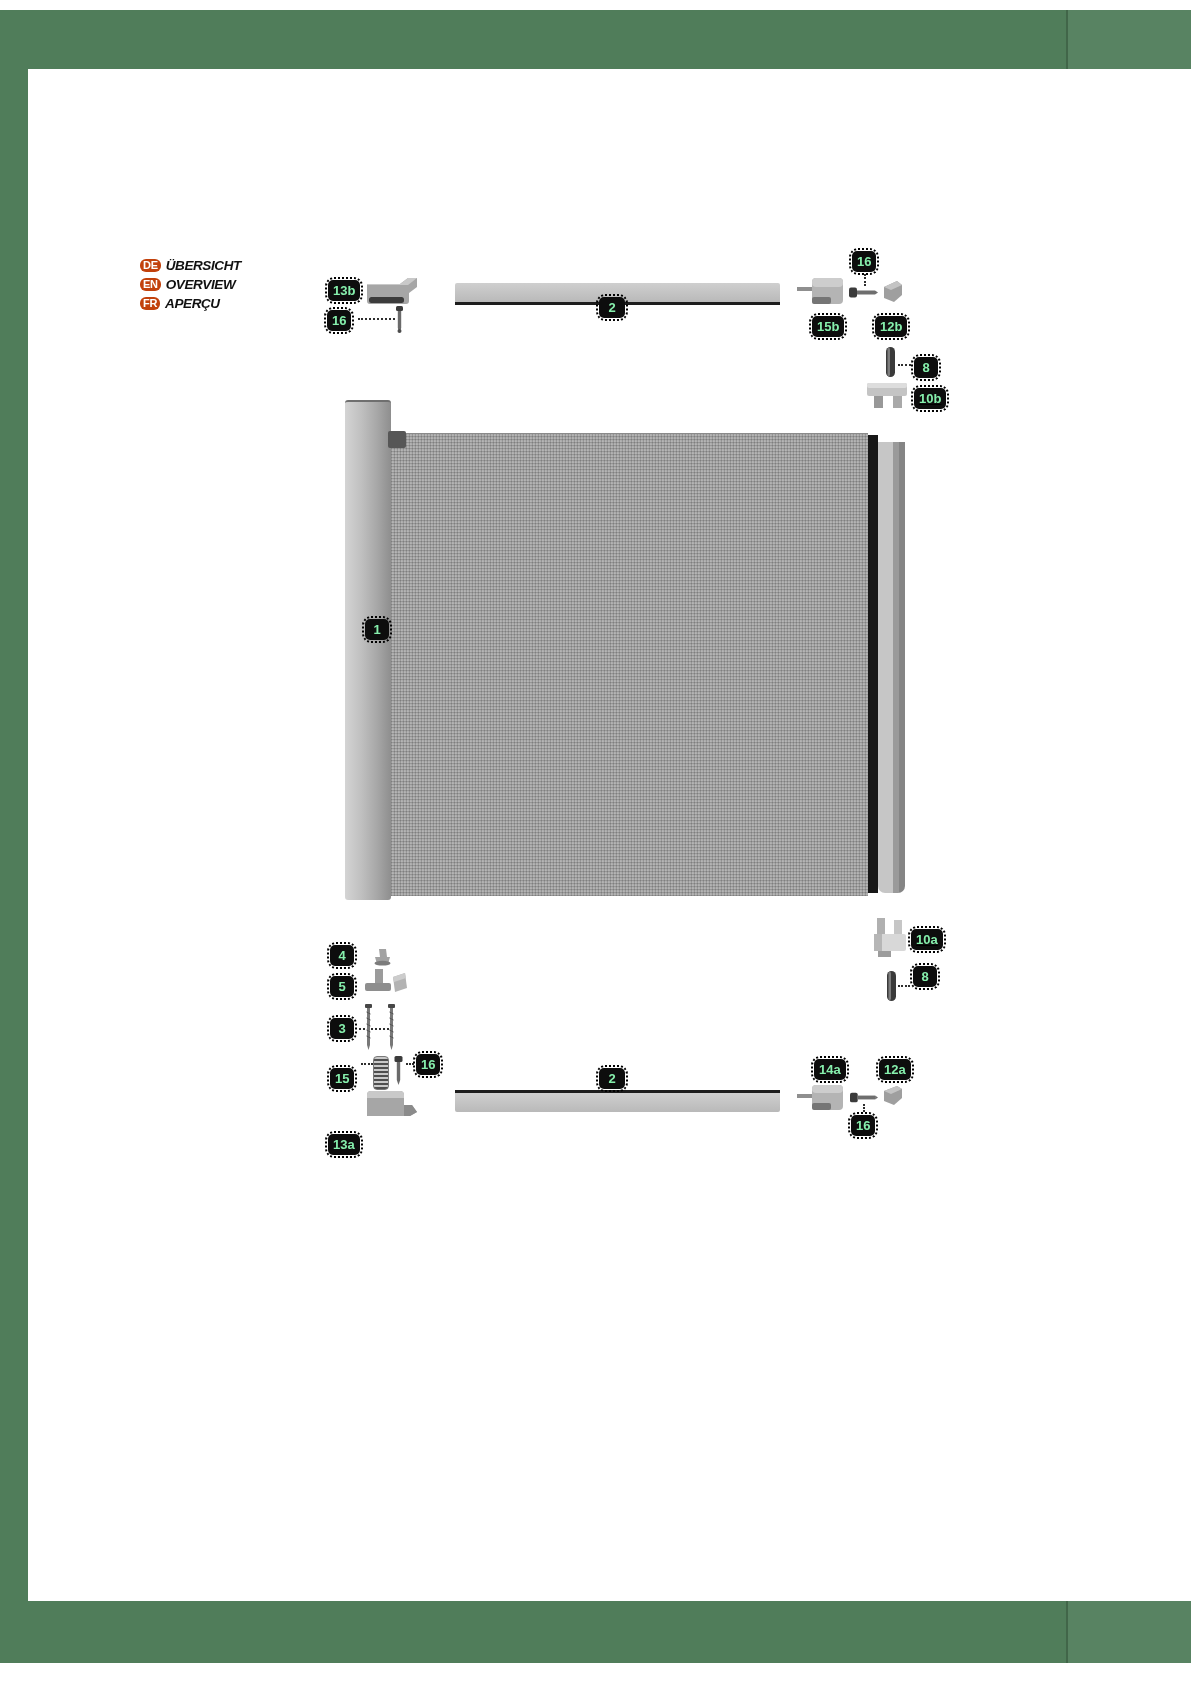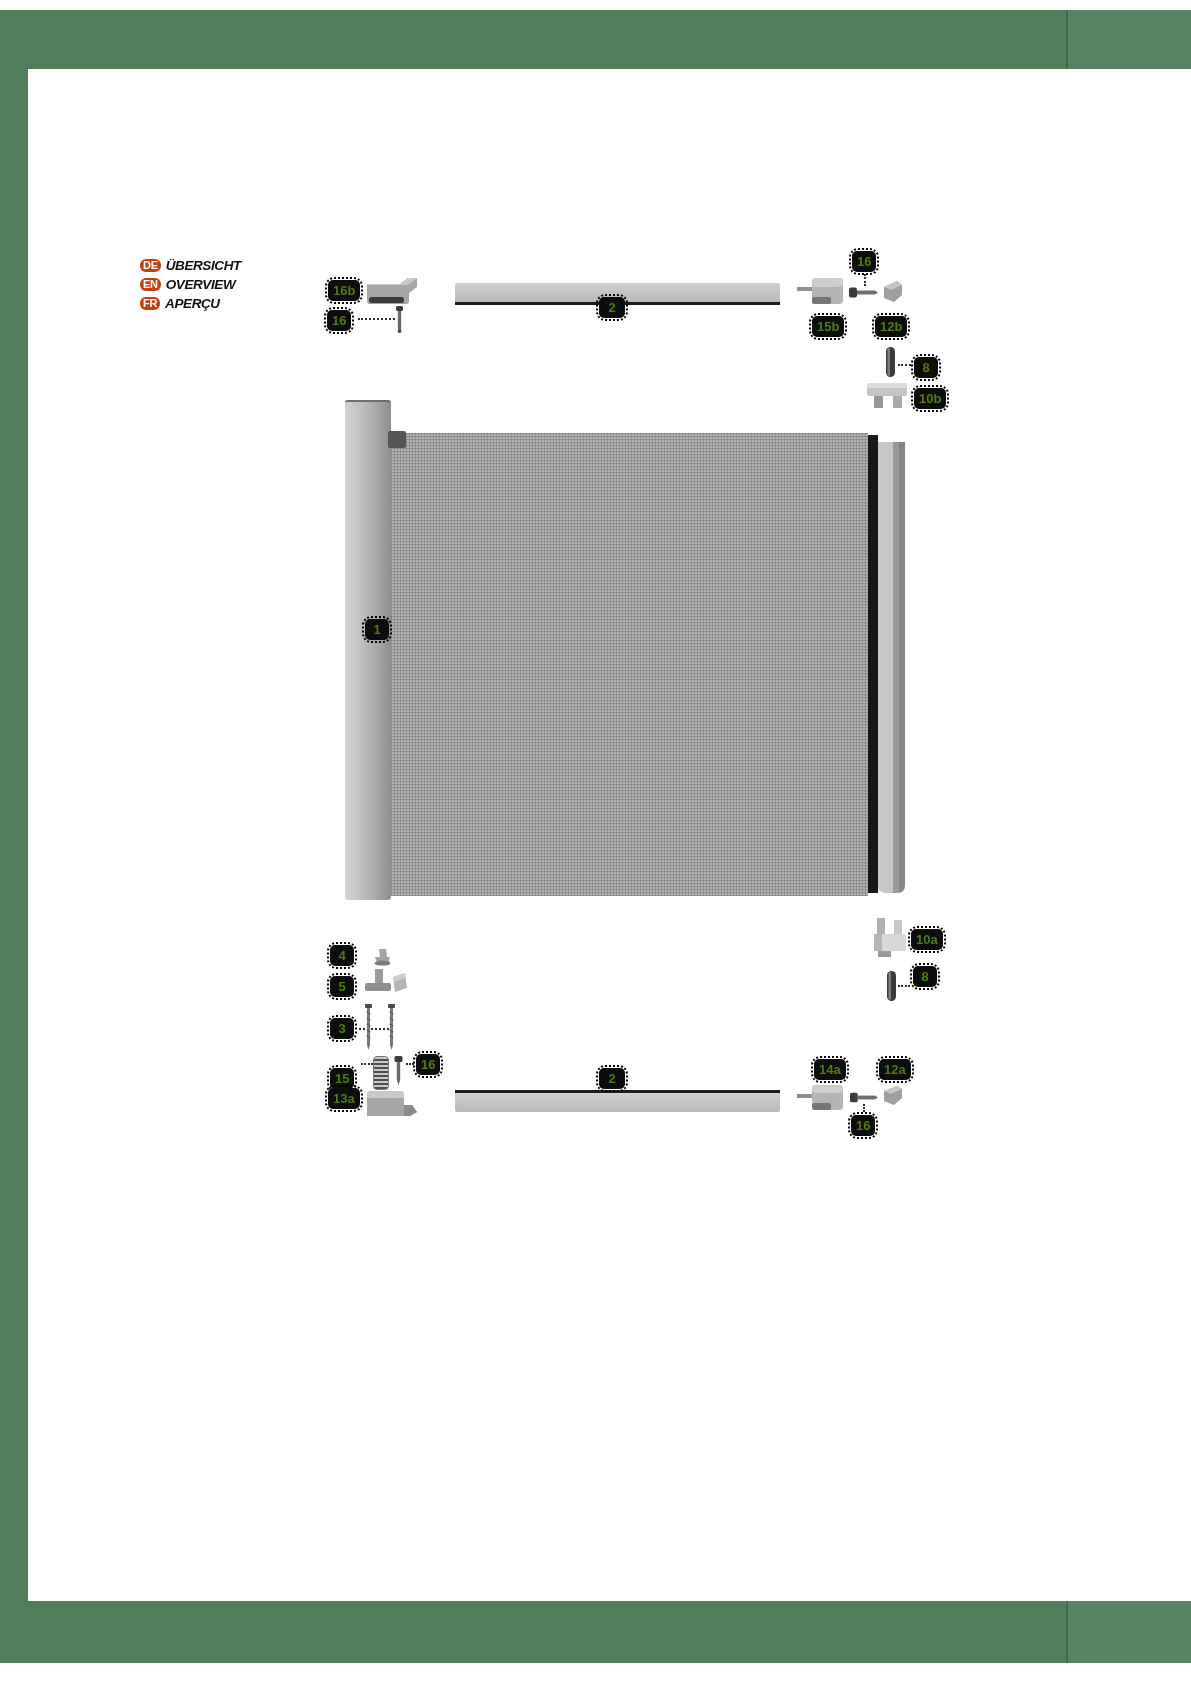--- a/index.html
+++ b/index.html
@@ -12,21 +12,21 @@
   .green .seam{position:absolute;top:0;bottom:0;width:2px;background:rgba(0,0,0,0.18);}
   .green .lighter{position:absolute;top:0;bottom:0;right:0;background:rgba(255,255,255,0.05);}
   
   .legend{position:absolute;left:140px;top:256px;}
   .lang-row{display:flex;align-items:center;gap:5px;height:19px;}
   .lang-tag{background:#c2410c;color:#fff;font-weight:700;font-size:11px;
     padding:0 3px;line-height:13px;border-radius:6px;letter-spacing:-0.3px;}
   .lang-text{font-weight:700;font-size:13.5px;color:#111;letter-spacing:-0.4px;font-style:italic;}
   
   .callout{position:absolute;border:2px dotted #000;border-radius:9px;padding:1px;z-index:9;}
-  .callout .core{background:#0d0d0d;color:#4d7c0f;border-radius:5px;
+  .callout .core{background:#0d0d0d;color:#86efac;border-radius:5px;
     font-weight:700;font-size:13px;line-height:1;padding:4px 5px;text-align:center;min-width:12px;}
   
   .dots-h{position:absolute;border-top:2px dotted #2e2e2e;height:0;z-index:2;}
   .dots-v{position:absolute;border-left:2px dotted #2e2e2e;width:0;z-index:2;}
   
   .cassette{position:absolute;left:345px;top:400px;width:46px;height:498px;
     background:linear-gradient(90deg,#d4d4d4 0%,#c0c0c0 35%,#a7a7a7 70%,#8e8e8e 100%);
     border-top:2px solid #6f6f6f;border-radius:3px;z-index:3;}
   .cassette-cap{position:absolute;left:388px;top:431px;width:18px;height:17px;
     background:#565656;border-radius:2px;z-index:4;}
@@ -75,21 +75,21 @@
       <span class="lang-tag">EN</span>
       <span class="lang-text">OVERVIEW</span>
     </div>
     <div class="lang-row">
       <span class="lang-tag">FR</span>
       <span class="lang-text">APERÇU</span>
     </div>
   </div>
 
   <div class="callout" style="left:325px;top:277px;">
-    <div class="core">16b</div>
+    <div class="core">13b</div>
   </div>
   <svg class="part" style="left:364px;top:275px;" width="54" height="30" viewBox="0 0 54 30">
     <path d="M3 9 h33 l8 -6 h9 v9 l-8 6 v8 q0 3 -3 3 h-36 q-3 0 -3 -3 z" fill="#a6a6a6"></path>
     <path d="M3 9 h33 l8 -6 h9 l-9 7 H3 z" fill="#c9c9c9"></path>
     <rect x="5" y="22" width="35" height="6" rx="2.5" fill="#3c3c3c"></rect>
   </svg>
   <div class="callout" style="left:324px;top:307px;">
     <div class="core">16</div>
   </div>
   <div class="dots-h" style="left:358px;top:318px;width:37px;"></div>
@@ -208,21 +208,21 @@
   <div class="spring"></div>
   <svg class="part" style="left:392px;top:1056px;" width="13" height="30" viewBox="0 0 13 30">
     <rect x="2.5" y="0" width="8" height="6" rx="1.5" fill="#3b3b3b"></rect>
     <rect x="4.8" y="6" width="3.4" height="18" fill="#6a6a6a"></rect>
     <path d="M4.8 24 l1.7 5 1.7 -5 z" fill="#6a6a6a"></path>
   </svg>
   <div class="dots-h" style="left:406px;top:1063px;width:8px;"></div>
   <div class="callout" style="left:413px;top:1051px;">
     <div class="core">16</div>
   </div>
-  <div class="callout" style="left:325px;top:1085px;">
+  <div class="callout" style="left:325px;top:1131px;">
     <div class="core">13a</div>
   </div>
   <svg class="part" style="left:364px;top:1087px;" width="54" height="30" viewBox="0 0 54 30">
     <path d="M3 8 q0 -4 4 -4 h29 q4 0 4 4 v10 h8 l5 7 -7 4 h-43 z" fill="#a6a6a6"></path>
     <path d="M3 8 q0 -4 4 -4 h29 q4 0 4 4 l0 3 H3 z" fill="#c9c9c9"></path>
     <path d="M40 18 h8 l5 7 -7 4 h-6 z" fill="#8b8b8b"></path>
   </svg>
 
   <div class="rail-h bottom"></div>
   <div class="callout" style="left:596px;top:1065px;">

